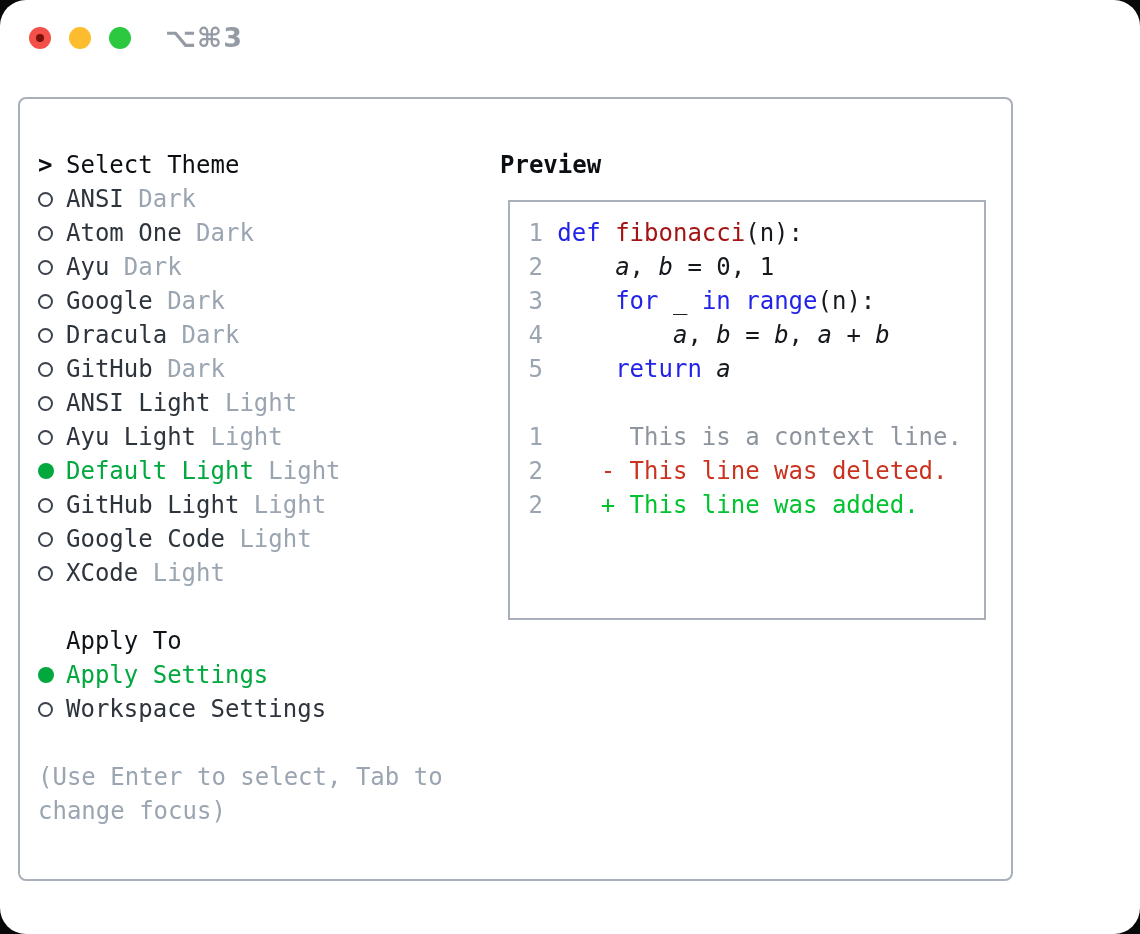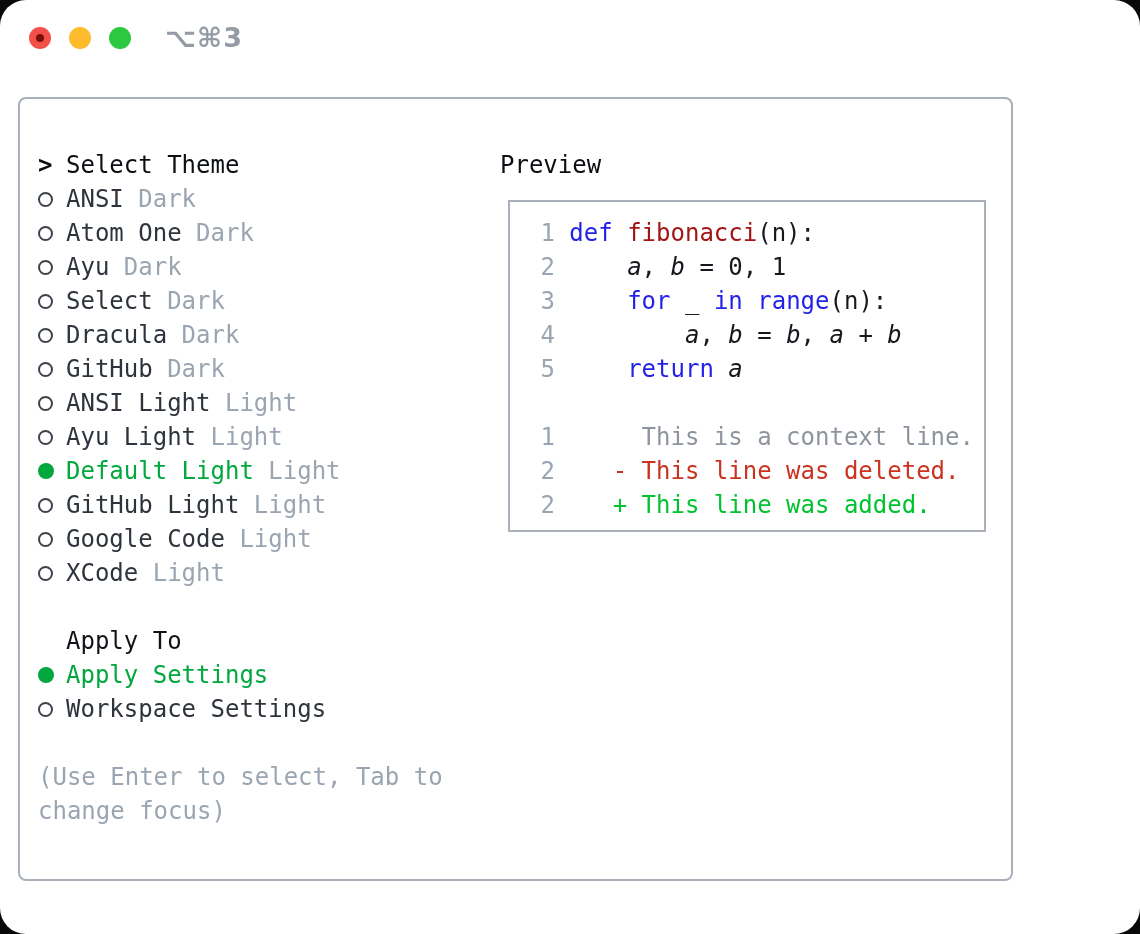--- a/index.html
+++ b/index.html
@@ -38,26 +38,26 @@
   .circle.sel{width:16px;height:16px;border:none;background:var(--green,#00a83e)}
   .variant{color:var(--muted,#9aa5b1)}
   .selrow .name{color:var(--green,#00a83e)}
   .bold-title{font-weight:400;color:#0b0e12}
   .section-title{color:#101419}
   .spacer{height:34px}
   .help-line{height:34px;line-height:34px;color:var(--muted,#9aa5b1);white-space:pre}
   
   .preview-title{
     position:absolute;left:500px;top:148px;height:34px;line-height:34px;
-    font-size:24px;font-weight:400;color:#0b0e12;
+    font-size:24px;font-weight:700;color:#0b0e12;
   }
   .preview-pane{
-    position:absolute;left:508px;top:200px;width:478px;height:332px;
+    position:absolute;left:508px;top:200px;width:478px;height:420px;
     border:2px solid var(--border,#a9b0ba);box-sizing:border-box;
-    padding:14px 4px 0 16px;background:#fff;overflow:hidden;
+    padding:14px 4px 0 4px;background:#fff;overflow:hidden;
   }
   .pline{height:34px;line-height:34px;font-size:24px;white-space:pre}
   .c-num{color:var(--muted,#9aa5b1)}
   .c-kw{color:var(--kw,#2323e8)}
   .c-fn{color:var(--fn,#a31515)}
   .c-code{color:var(--codeText,#15181c)}
   .c-var{color:var(--codeText,#15181c);font-style:italic}
   .c-ctx{color:var(--ctx,#8d949e)}
   .c-del{color:var(--del,#c9331f)}
   .c-add{color:var(--add,#00c32f)}
@@ -80,21 +80,21 @@
 
   <div class="left-col">
     <div class="row">
       <span class="marker prompt">&gt;</span>
       <span class="bold-title">Select Theme</span>
     </div>
     <div id="theme-list">
         <div class="row"><span class="marker"><span class="circle"></span></span><span class="name">ANSI</span><span class="variant"> Dark</span></div>
         <div class="row"><span class="marker"><span class="circle"></span></span><span class="name">Atom One</span><span class="variant"> Dark</span></div>
         <div class="row"><span class="marker"><span class="circle"></span></span><span class="name">Ayu</span><span class="variant"> Dark</span></div>
-        <div class="row"><span class="marker"><span class="circle"></span></span><span class="name">Select</span><span class="variant"> Dark</span></div>
+        <div class="row"><span class="marker"><span class="circle"></span></span><span class="name">Google</span><span class="variant"> Dark</span></div>
         <div class="row"><span class="marker"><span class="circle"></span></span><span class="name">Dracula</span><span class="variant"> Dark</span></div>
         <div class="row"><span class="marker"><span class="circle"></span></span><span class="name">GitHub</span><span class="variant"> Dark</span></div>
         <div class="row"><span class="marker"><span class="circle"></span></span><span class="name">ANSI Light</span><span class="variant"> Light</span></div>
         <div class="row"><span class="marker"><span class="circle"></span></span><span class="name">Ayu Light</span><span class="variant"> Light</span></div>
         <div class="row selrow"><span class="marker"><span class="circle sel"></span></span><span class="name">Default Light</span><span class="variant"> Light</span></div>
         <div class="row"><span class="marker"><span class="circle"></span></span><span class="name">GitHub Light</span><span class="variant"> Light</span></div>
         <div class="row"><span class="marker"><span class="circle"></span></span><span class="name">Google Code</span><span class="variant"> Light</span></div>
         <div class="row"><span class="marker"><span class="circle"></span></span><span class="name">XCode</span><span class="variant"> Light</span></div>
       </div>
     <div class="spacer"></div>

